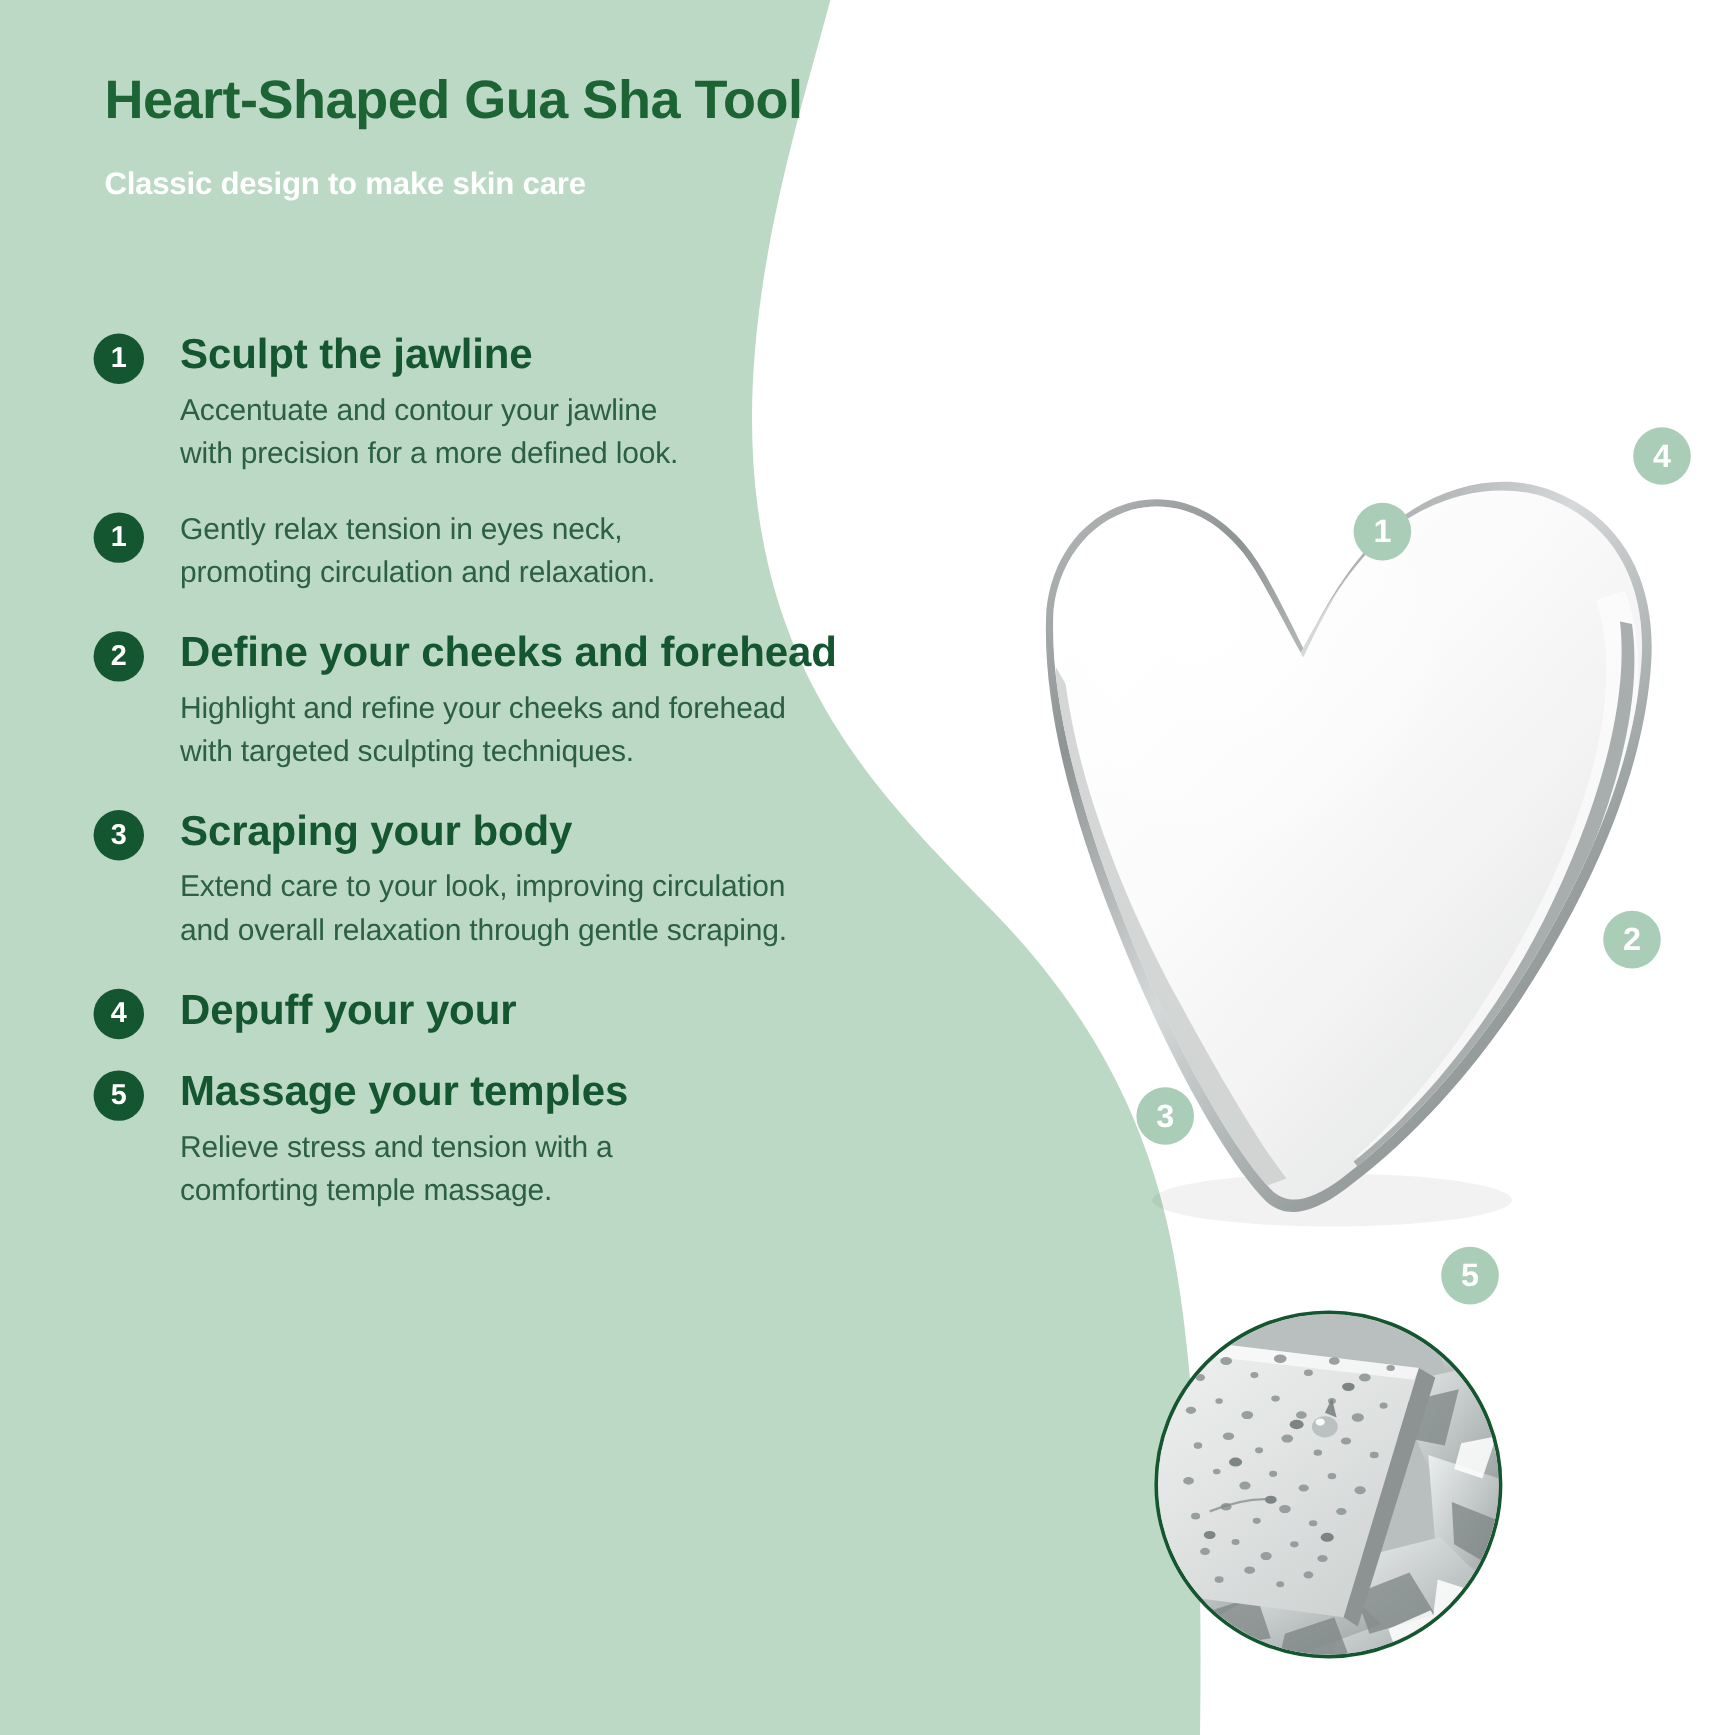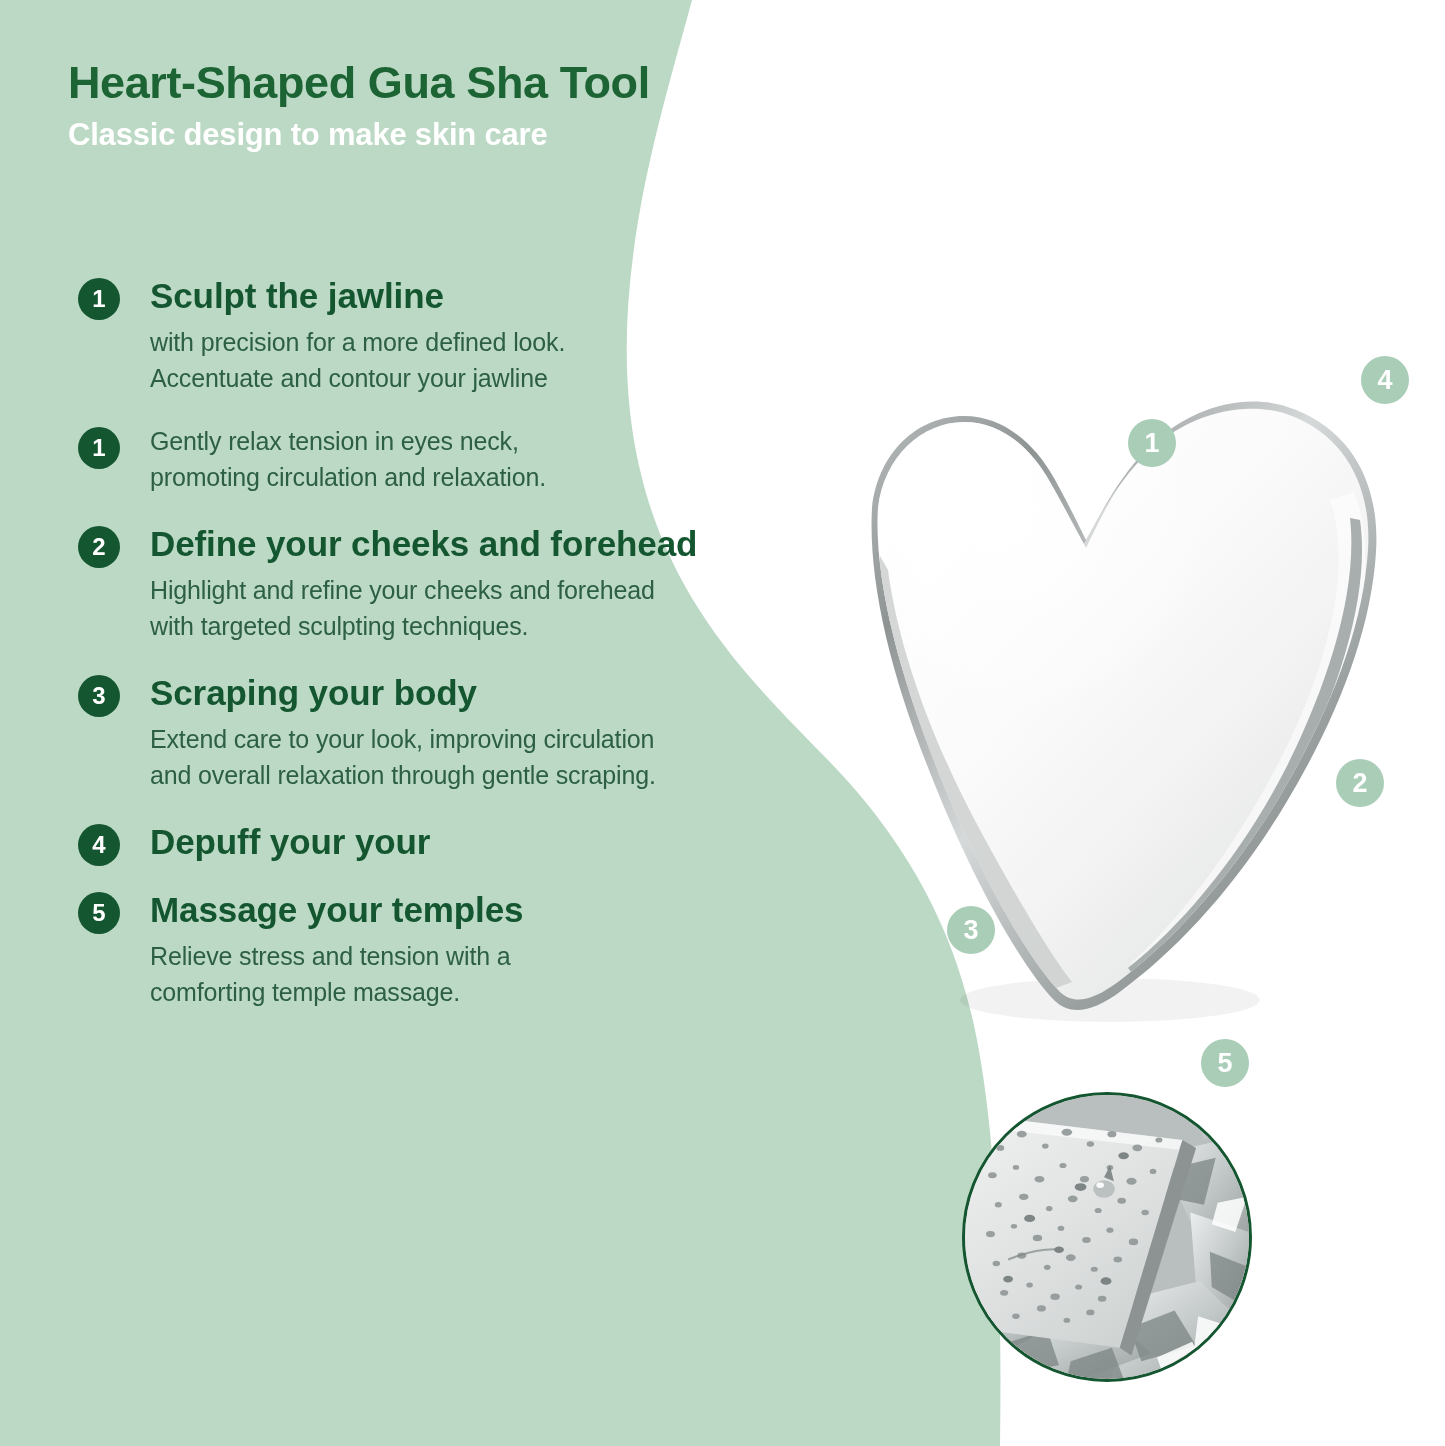--- a/index.html
+++ b/index.html
@@ -17,32 +17,32 @@
 
   
   .green-panel {
     position: absolute;
     left: 0; top: 0;
     width: 1010px; height: 1446px;
     pointer-events: none;
   }
 
   
-  .header { position: absolute; left: 68px; top: 58px; width: 820px; }
+  .header { position: absolute; left: 87px; top: 58px; width: 820px; }
   .title {
     font-size: 45px;
     font-weight: bold;
     color: #1d6434;
     letter-spacing: -0.4px;
     line-height: 1.12;
     white-space: nowrap;
   }
   .subtitle {
-    margin-top: 9px;
-    font-size: 31px;
+    margin-top: 30px;
+    font-size: 26px;
     font-weight: bold;
     color: #ffffff;
     letter-spacing: -0.2px;
     white-space: nowrap;
   }
 
   
   .list { position: absolute; left: 72px; top: 275px; width: 830px; }
   .item { position: relative; margin-bottom: 24px; }
   .item .badge {
@@ -141,22 +141,22 @@
     <div class="subtitle">Classic design to make skin care</div>
   </div>
 
   <div class="list">
 
     <div class="item i0">
       <div class="badge">1</div>
       <div class="body">
         <div class="item-title">Sculpt the jawline</div>
         <div class="item-desc">
+          <span class="l">Accentuate and contour your jawline</span>
           <span class="l">with precision for a more defined look.</span>
-          <span class="l">Accentuate and contour your jawline</span>
         </div>
       </div>
     </div>
 
     <div class="item i1">
       <div class="badge">1</div>
       <div class="body">
         <div class="item-desc">
           <span class="l">Gently relax tension in eyes neck,</span>
           <span class="l">promoting circulation and relaxation.</span>

